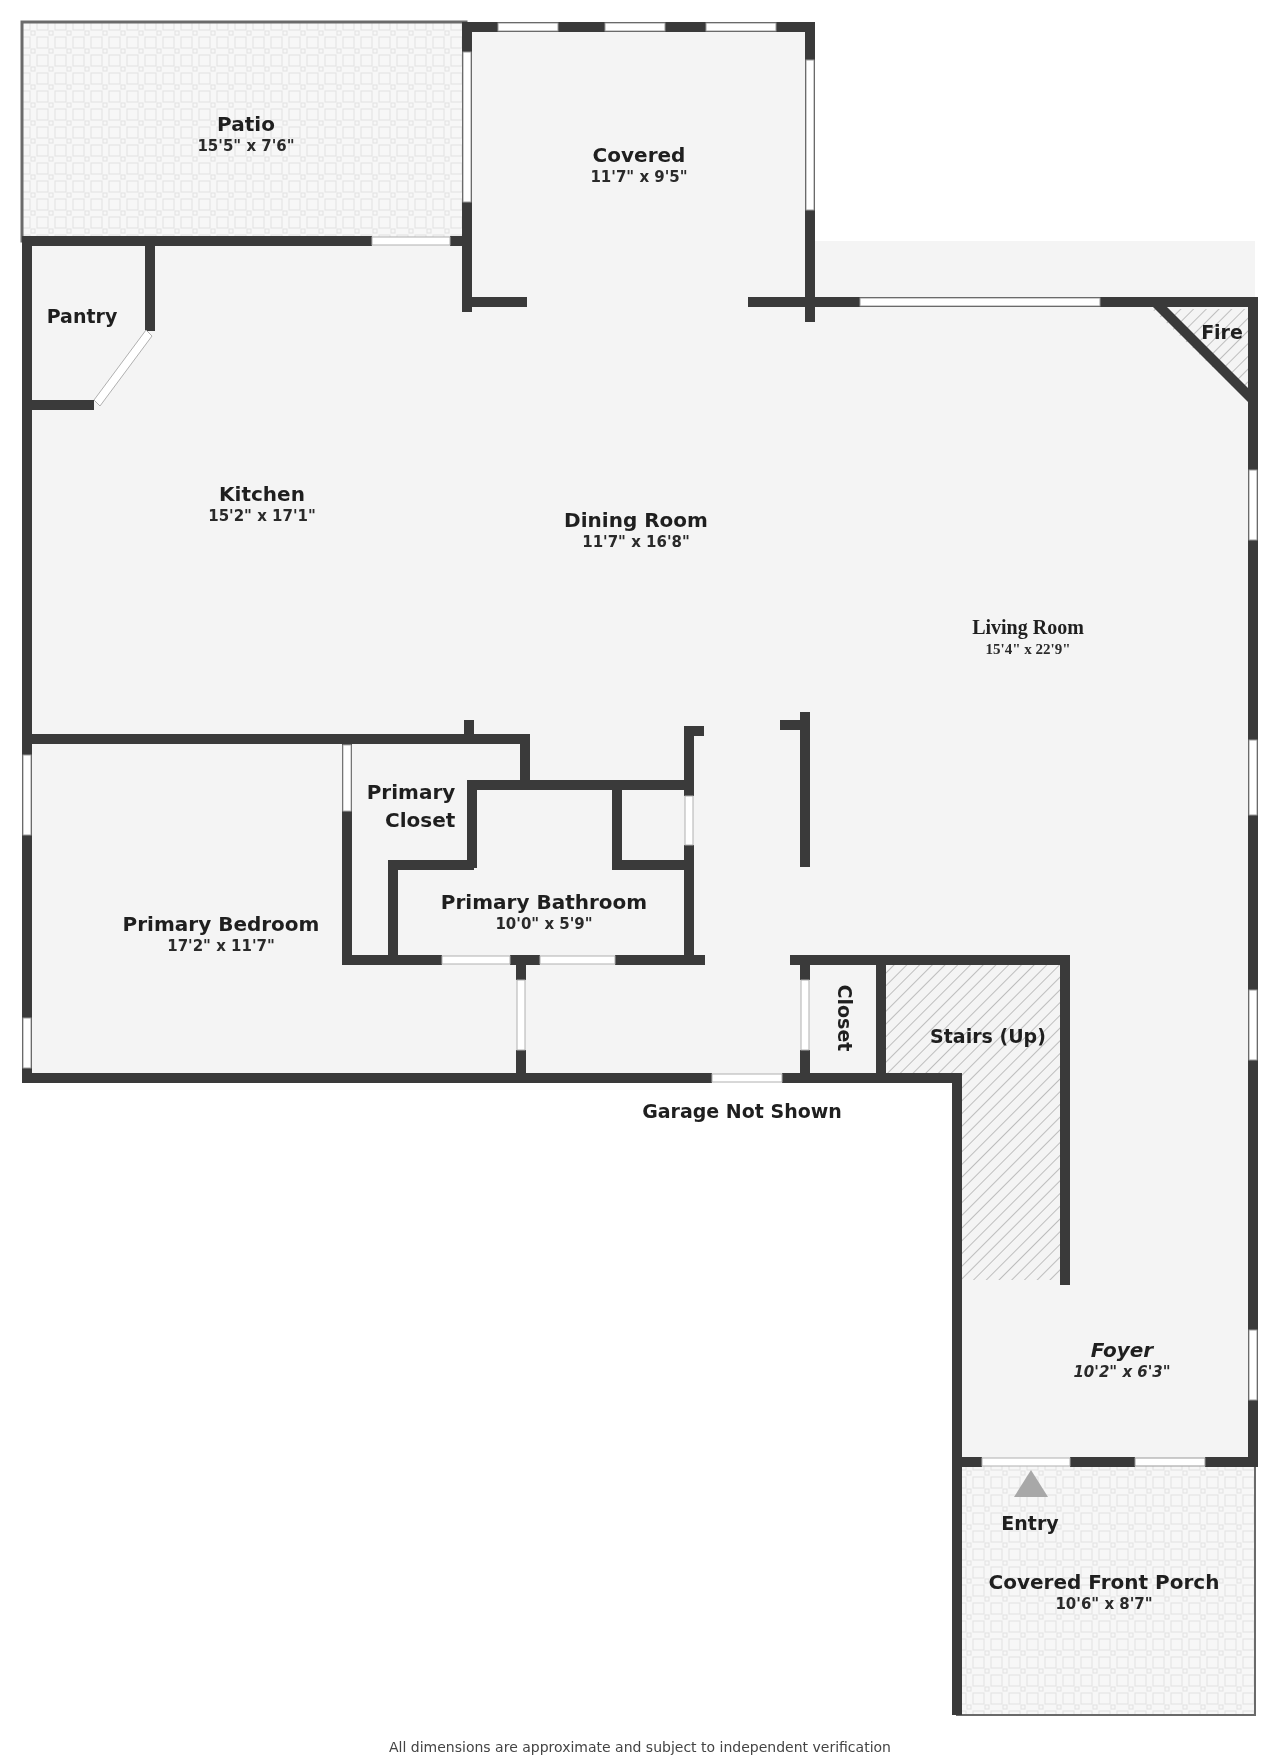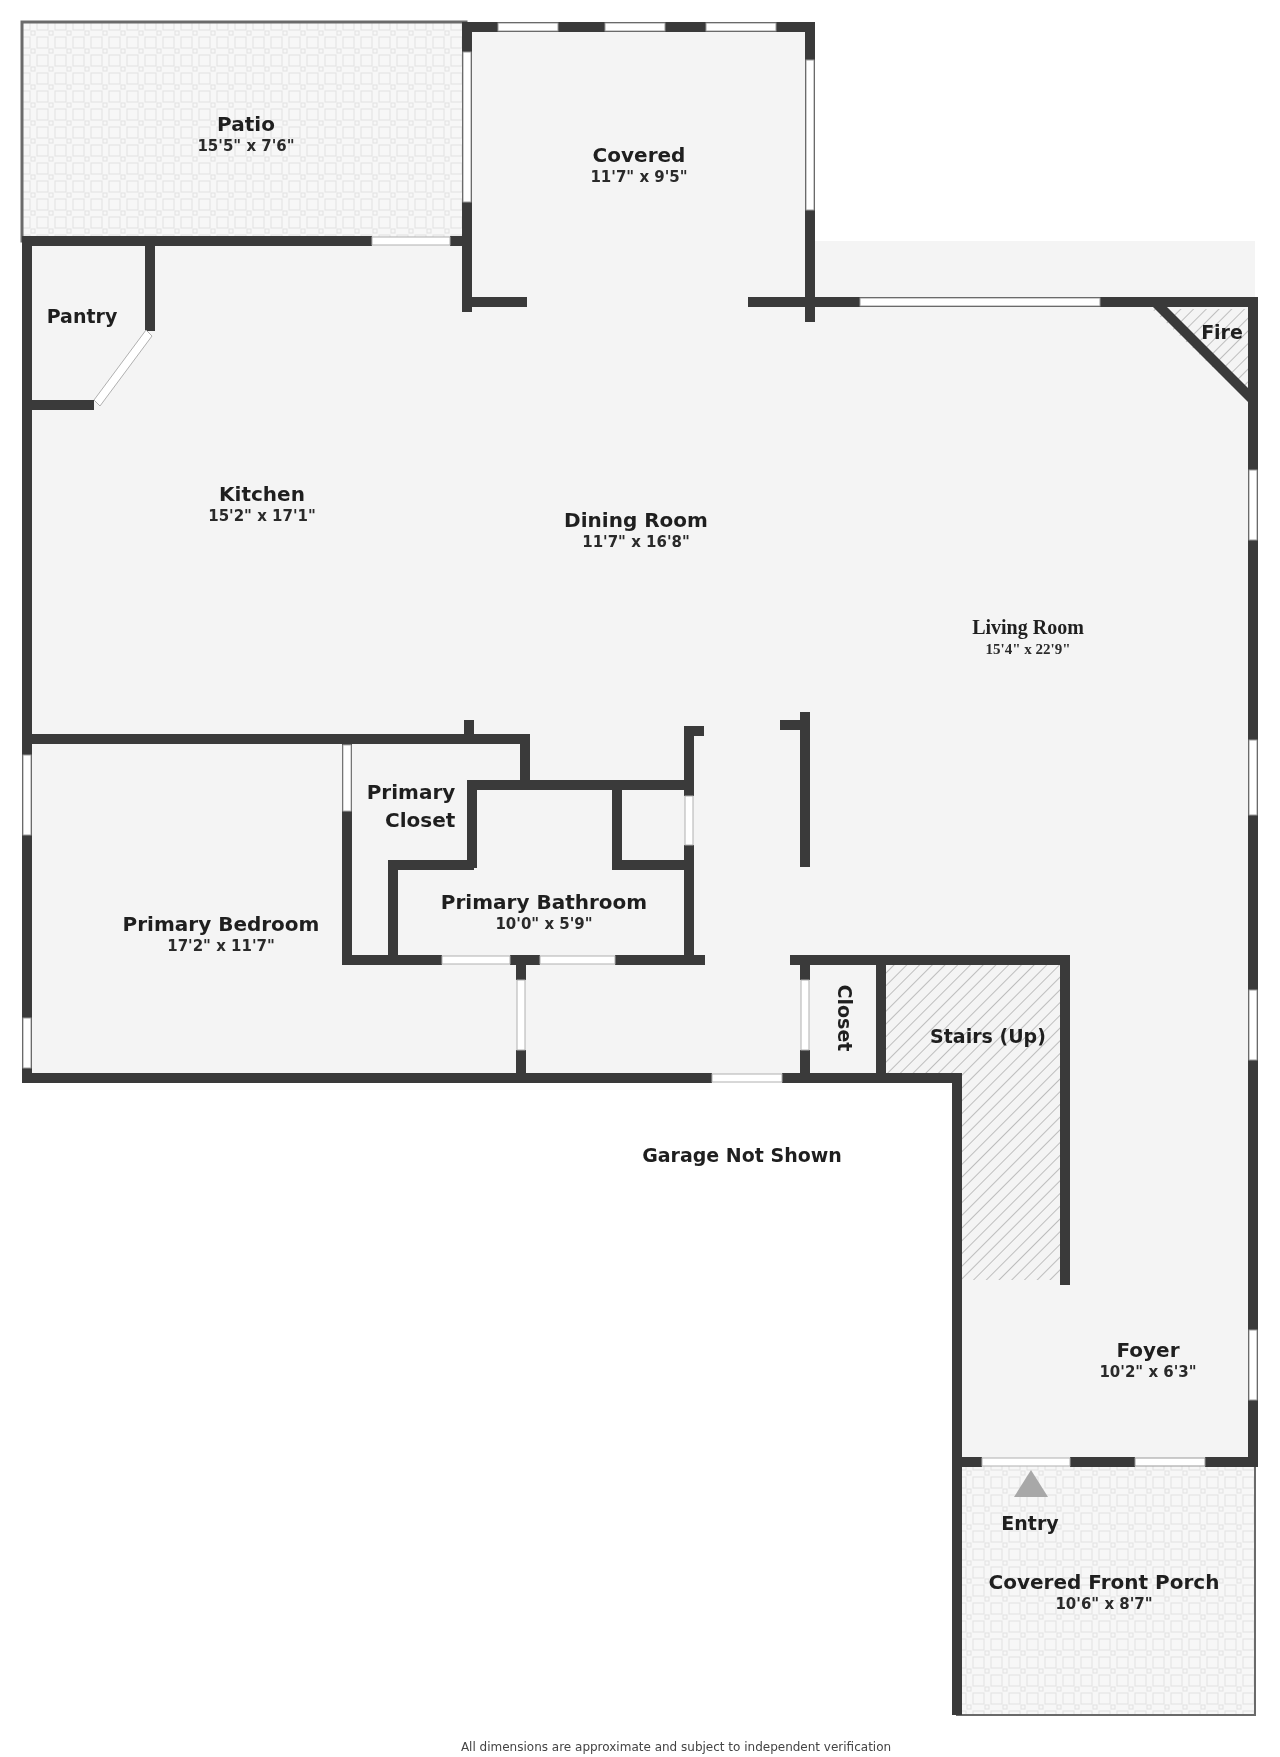--- a/index.html
+++ b/index.html
@@ -3,21 +3,21 @@
 <meta charset="utf-8">
 <style>
   html,body{margin:0;padding:0;background:#ffffff;}
   body{width:1280px;height:1757px;position:relative;overflow:hidden;font-family:"DejaVu Sans","Liberation Sans",sans-serif;}
   #plan{position:absolute;left:0;top:0;}
   .lbl{position:absolute;transform:translate(-50%,-50%);text-align:center;color:#1f1f1f;white-space:nowrap;}
   .lbl .n{font-weight:bold;font-size:20px;line-height:24px;display:block;}
   .lbl .d{font-weight:bold;font-size:15px;line-height:20px;display:block;color:#2a2a2a;}
   .lbl.small .n{font-size:19px;}
   .vert{transform:translate(-50%,-50%) rotate(90deg);}
-  .footer{position:absolute;left:676px;top:1747px;transform:translate(-50%,-50%);font-size:12px;color:#444;white-space:nowrap;}
+  .footer{position:absolute;left:640px;top:1747px;transform:translate(-50%,-50%);font-size:14px;color:#444;white-space:nowrap;}
 </style>
 </head>
 <body>
 
 <svg id="plan" width="1280" height="1757" viewBox="0 0 1280 1757" xmlns="http://www.w3.org/2000/svg">
   <defs>
     <pattern id="tile" width="18" height="18" patternUnits="userSpaceOnUse">
       <rect width="18" height="18" fill="#f7f7f7"></rect>
       <rect x="1" y="1" width="11" height="11" fill="none" stroke="#e2e2e2" stroke-width="1"></rect>
       <rect x="13" y="13" width="4" height="4" fill="none" stroke="#e2e2e2" stroke-width="1"></rect>
@@ -177,24 +177,24 @@
 <div class="lbl" style="left:544px;top:912px;">
   <span class="n">Primary Bathroom</span>
   <span class="d">10'0" x 5'9"</span>
 </div>
 <div class="lbl small vert" style="left:845px;top:1018px;">
   <span class="n">Closet</span>
 </div>
 <div class="lbl small" style="left:988px;top:1036px;">
   <span class="n">Stairs (Up)</span>
 </div>
-<div class="lbl small" style="left:742px;top:1111px;margin-top:44px;">
+<div class="lbl small" style="left:742px;top:1111px;">
   <span class="n">Garage Not Shown</span>
 </div>
-<div class="lbl" style="left:1148px;top:1360px;">
+<div class="lbl" style="left:1122px;top:1360px;font-style:italic;">
   <span class="n">Foyer</span>
   <span class="d">10'2" x 6'3"</span>
 </div>
 <div class="lbl small" style="left:1030px;top:1523px;">
   <span class="n">Entry</span>
 </div>
 <div class="lbl" style="left:1104px;top:1592px;">
   <span class="n">Covered Front Porch</span>
   <span class="d">10'6" x 8'7"</span>
 </div>

